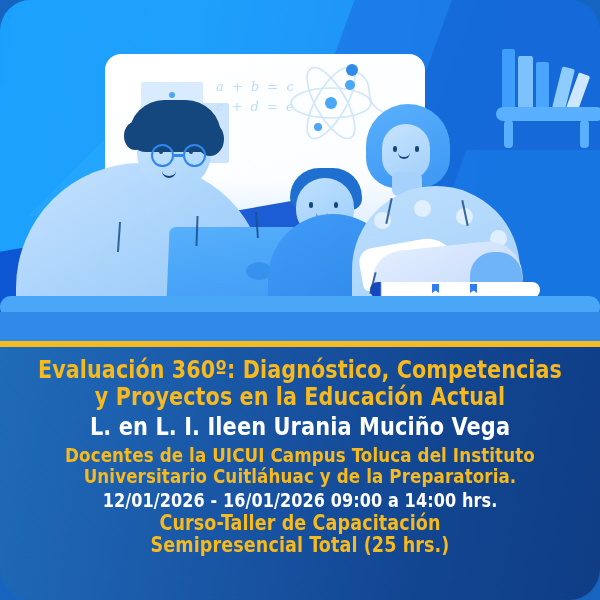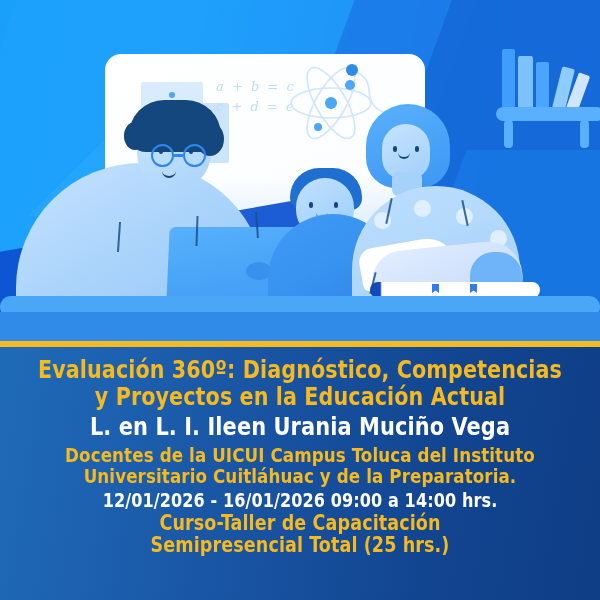--- a/index.html
+++ b/index.html
@@ -4,20 +4,21 @@
 <title>Curso-Taller</title>
 <style>
   * { margin:0; padding:0; box-sizing:border-box; }
   html,body{ width:600px; height:600px; overflow:hidden; background:#1565c0;}
   body{ font-family:"Liberation Sans", sans-serif; }
 
   #poster{
     position:relative;
     width:600px; height:600px;
     overflow:hidden;
+    border-radius:31px;
   }
 
   
   #illustration{
     position:absolute; left:0; top:0;
     width:600px; height:342px;
     overflow:hidden;
     background:linear-gradient(100deg,#18a0fb 0%,#1e9ef9 30%,#1f87f0 55%,#1668d8 78%,#1257c4 100%);
   }
   .ill-shape{ position:absolute; }

